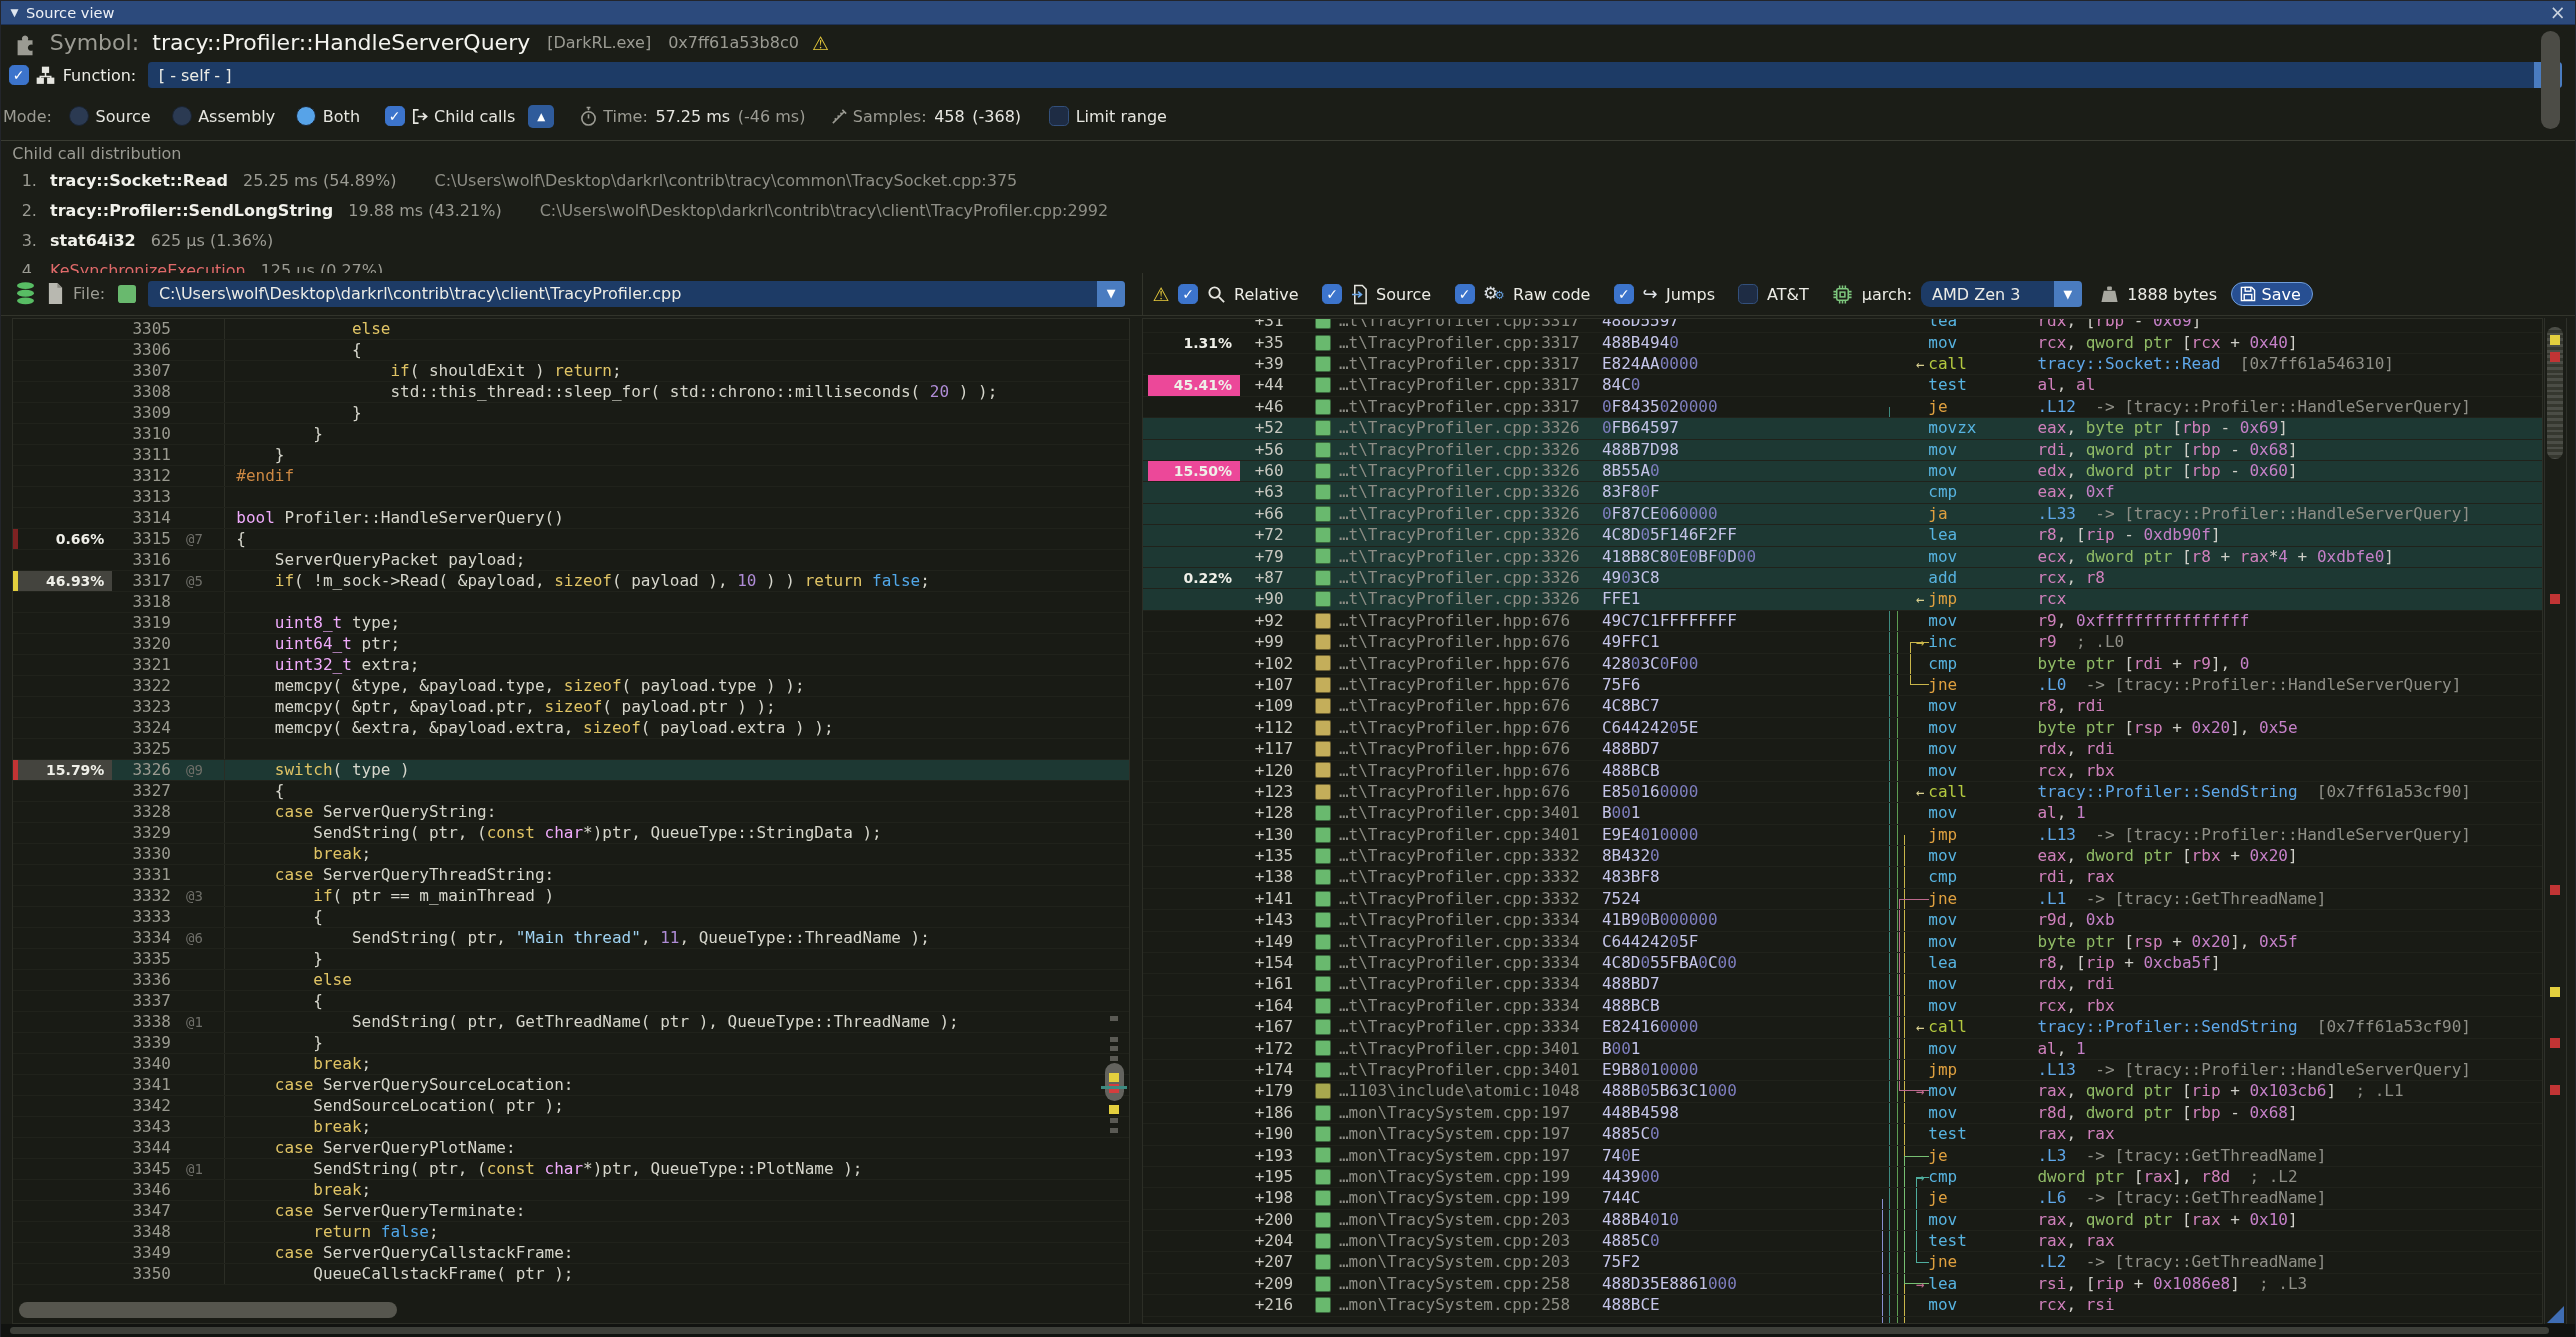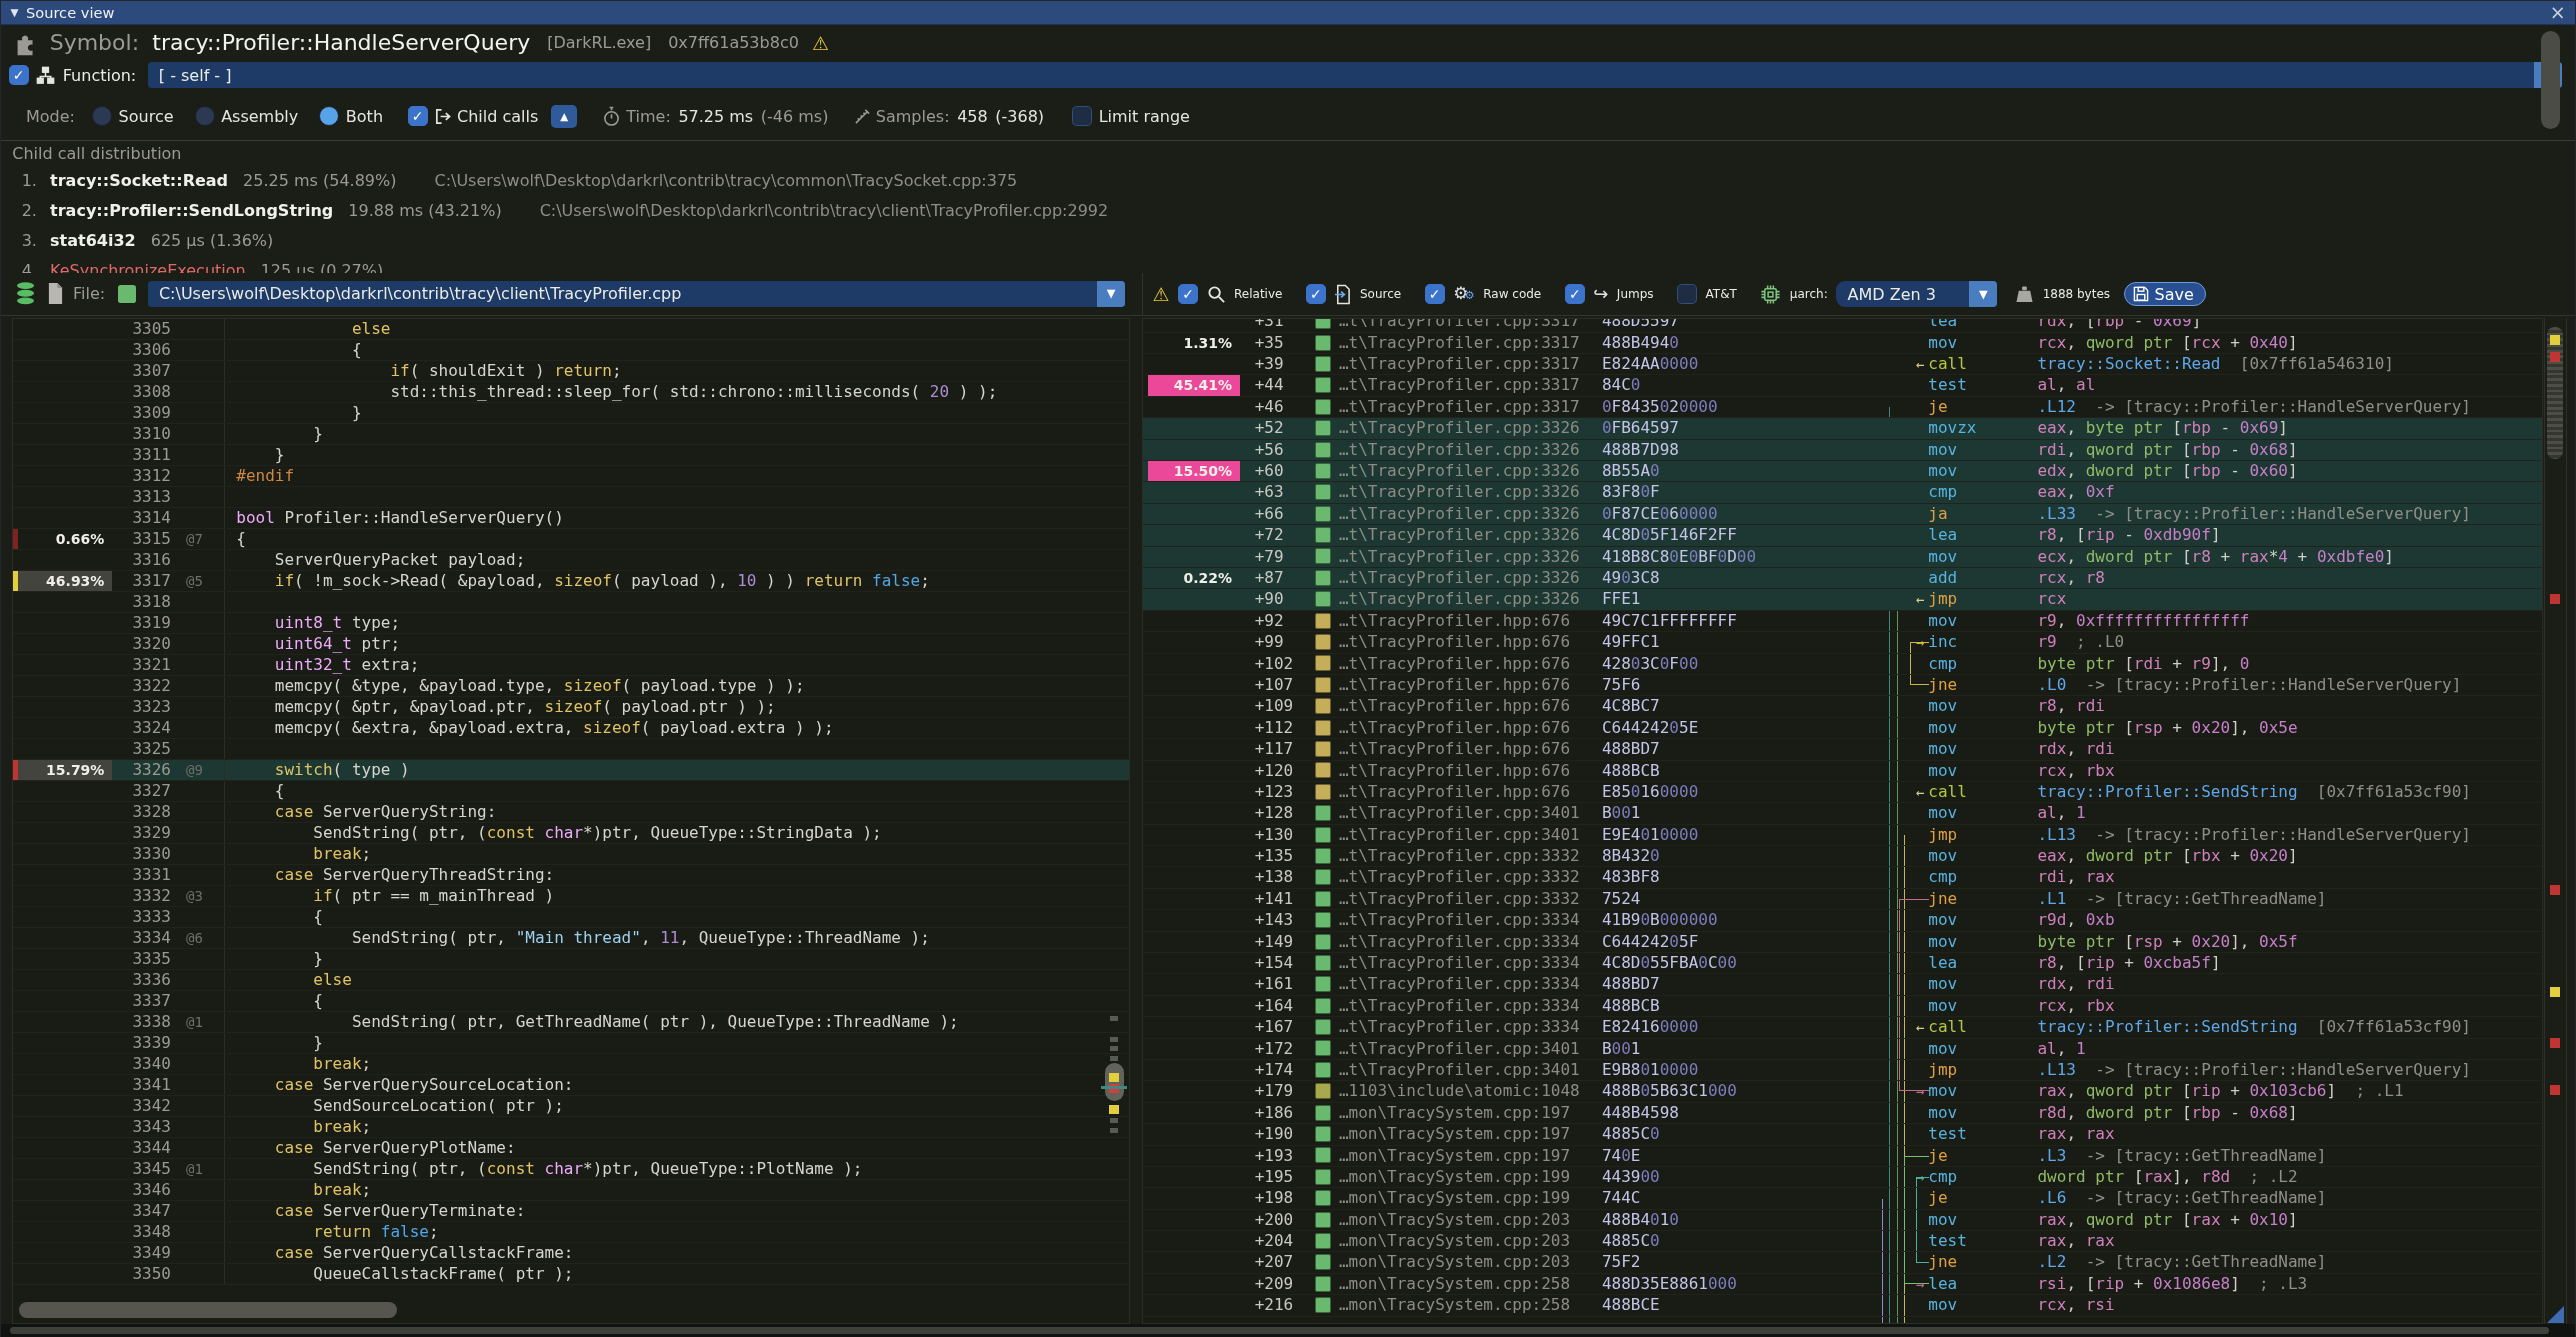--- a/index.html
+++ b/index.html
@@ -27,21 +27,21 @@
   .cb.on{background:#3c74cc;border-color:#3c74cc;}
   .fn-label{font-size:16px;color:#ecece6;margin-left:7.6px;}
   .combo{height:25.5px;background:#1d3b66;border-radius:3.8px;display:flex;align-items:center;position:relative;}
   .combo .cvalue{font-size:16px;color:#ecece6;padding:0 11.3px;white-space:nowrap;}
   .combo .cbtn{margin-left:auto;width:28px;height:25.5px;background:#4a7cc0;border-radius:0 3.8px 3.8px 0;
                display:flex;align-items:center;justify-content:center;color:#fff;font-size:11.3px;}
   .fn-combo{flex:1;margin-left:11.3px;margin-right:13.2px;}
 
   
   .moderow{position:absolute;left:0;top:91px;width:100%;height:49px;display:flex;align-items:center;
-           padding-left:25px;box-sizing:border-box;border-bottom:0.9px solid #3a3c33;}
+           padding-left:2px;box-sizing:border-box;border-bottom:0.9px solid #3a3c33;}
   .gray{color:#9b9b93;}
   .rd{width:20px;height:20px;border-radius:50%;background:#2b3a52;border:1.9px solid #1a2330;box-sizing:border-box;flex:0 0 auto;}
   .rd.on{background:#57a3e8;}
   .m-item{display:flex;align-items:center;font-size:16px;}
   .upbtn{width:25.5px;height:23px;border-radius:4.7px;background:#2f5b9b;color:#fff;display:flex;align-items:center;justify-content:center;font-size:10.4px;}
 
   
   .childarea{position:absolute;left:0;top:141px;width:100%;height:131px;overflow:hidden;padding-left:11.3px;box-sizing:border-box;}
   .cc-header{font-size:16px;color:#9b9b93;height:23px;line-height:23px;}
   .cc-row{height:30px;display:flex;align-items:center;font-size:16px;}
@@ -53,21 +53,21 @@
   .cc-scroll{position:absolute;right:15px;top:30px;width:19px;height:98px;border-radius:9.4px;background:#4c4c46;}
 
   
   .filebar{position:absolute;left:0;top:272px;width:100%;height:43px;display:flex;align-items:center;
            border-bottom:0.9px solid #32342b;box-sizing:border-box;}
   .fb-left{display:flex;align-items:center;width:1141px;flex:0 0 auto;padding-left:13.2px;box-sizing:border-box;}
   .fb-label{font-size:16px;color:#9b9b93;margin-left:9.4px;}
   .greensq{width:18px;height:18px;border-radius:2.8px;background:#69b96e;margin-left:13.2px;flex:0 0 auto;}
   .file-combo{flex:1;margin-left:11.3px;margin-right:17px;}
   .toolbar{display:flex;align-items:center;flex:1;gap:8.5px;border-left:0.9px solid #32342b;height:100%;padding-left:7.6px;}
-  .t-label{font-size:12px;color:#ecece6;}
+  .t-label{font-size:16px;color:#ecece6;}
   .uarch-combo{width:161px;border-radius:9px;}
   .savebtn{display:flex;align-items:center;gap:5.7px;background:#274f92;border:0.9px solid #6f9cd8;border-radius:12.3px;
            padding:1.9px 11.3px 1.9px 7.6px;font-size:16px;color:#fff;margin-left:5.7px;}
 
   
   .main{position:absolute;left:0;top:316px;width:100%;height:1218px;}
   .srcpane{position:absolute;left:11.3px;top:0.9px;width:1118px;height:1006px;background:#191b15;
            border:0.9px solid #2c2e26;box-sizing:border-box;overflow:hidden;}
   .asmpane{position:absolute;left:1141px;top:0.9px;width:1401px;height:1006px;background:#191b15;
            border:0.9px solid #2c2e26;box-sizing:border-box;overflow:hidden;}

